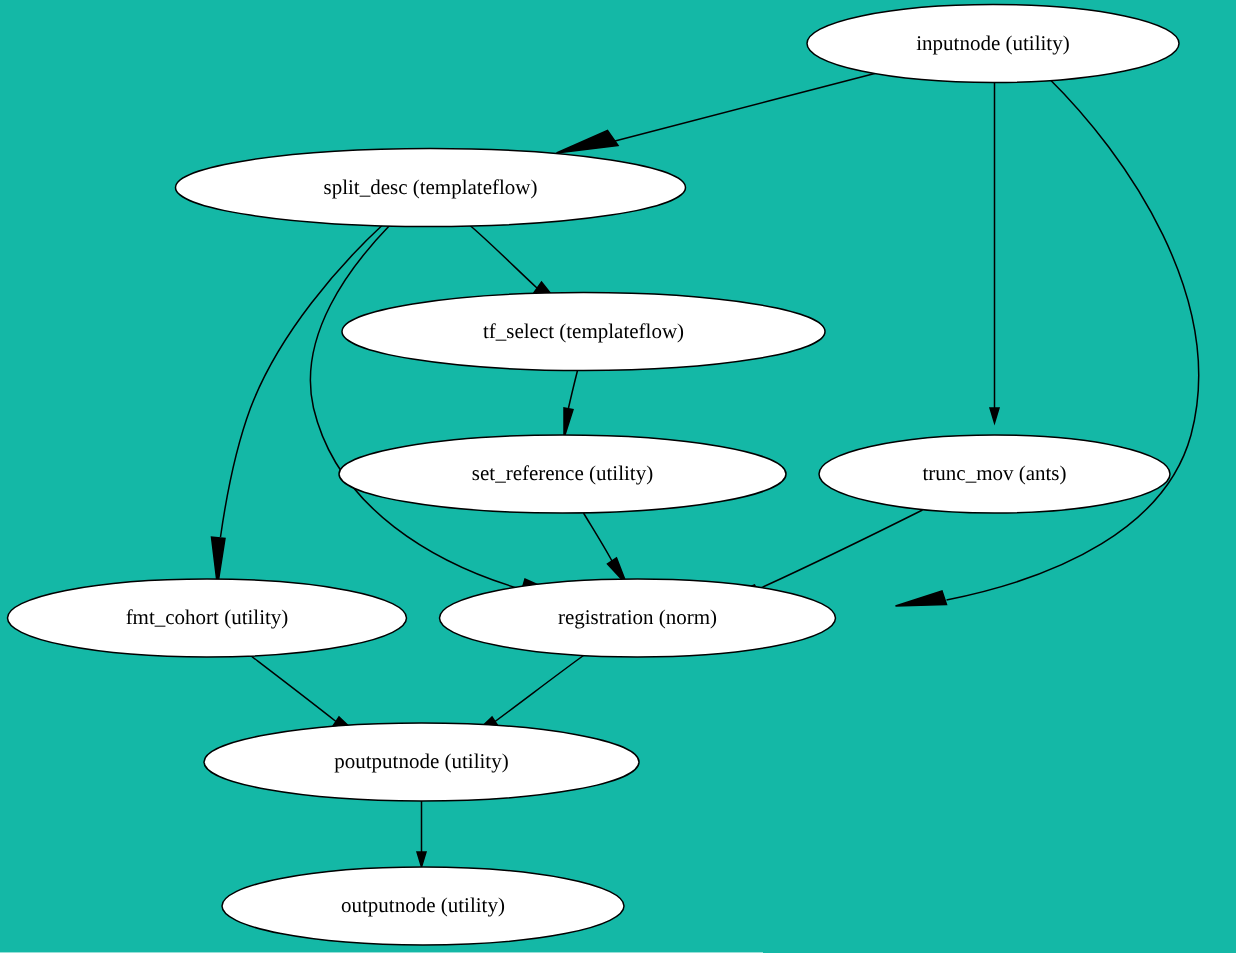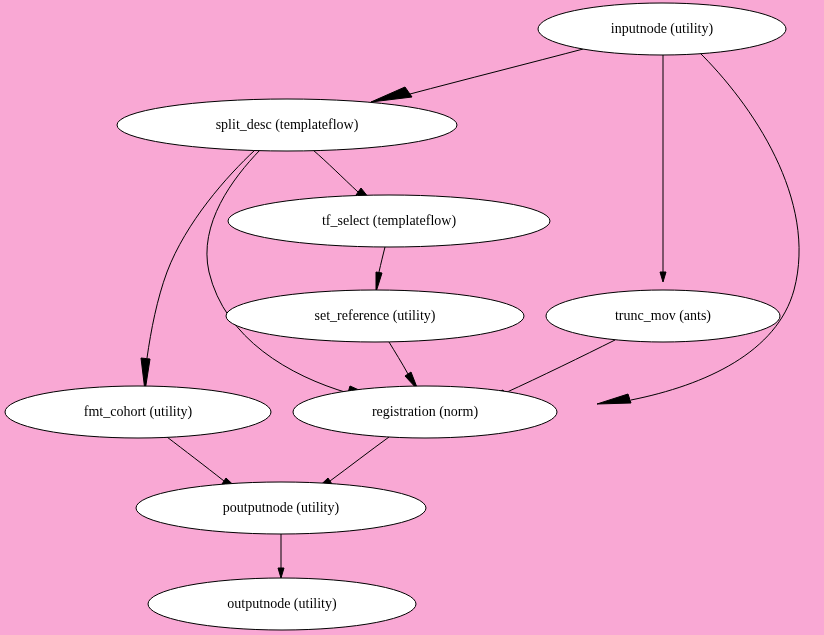--- a/index.html
+++ b/index.html
@@ -38,21 +38,21 @@
   }
   .edge-arrow {
     fill: #000000;
     stroke: #000000;
     stroke-width: 1;
   }
 </style>
 </head>
 <body>
 
-<div id="graph-canvas" style="background: #f9a8d4; text-decoration: underline;">
+<div id="graph-canvas" style="background: #14b8a6; text-decoration: underline;">
   <svg id="graph-svg" viewBox="0 0 824 635" xmlns="http://www.w3.org/2000/svg" width="824" height="635">
 
     <g id="edges-layer">
         <g>
           <path class="edge-path" d="M 587,48 C 530,63 463,80 410,94" stroke="#000000"></path>
           <path class="edge-arrow" d="M 412,97 L 371,102 L 405,87 Z" fill="#000000" stroke="#000000"></path>
         </g>
         <g>
           <path class="edge-path" d="M 663,55 L 663,272" stroke="#000000"></path>
           <path class="edge-arrow" d="M 666,272 L 663,282 L 660,272 Z" fill="#000000" stroke="#000000"></path>

